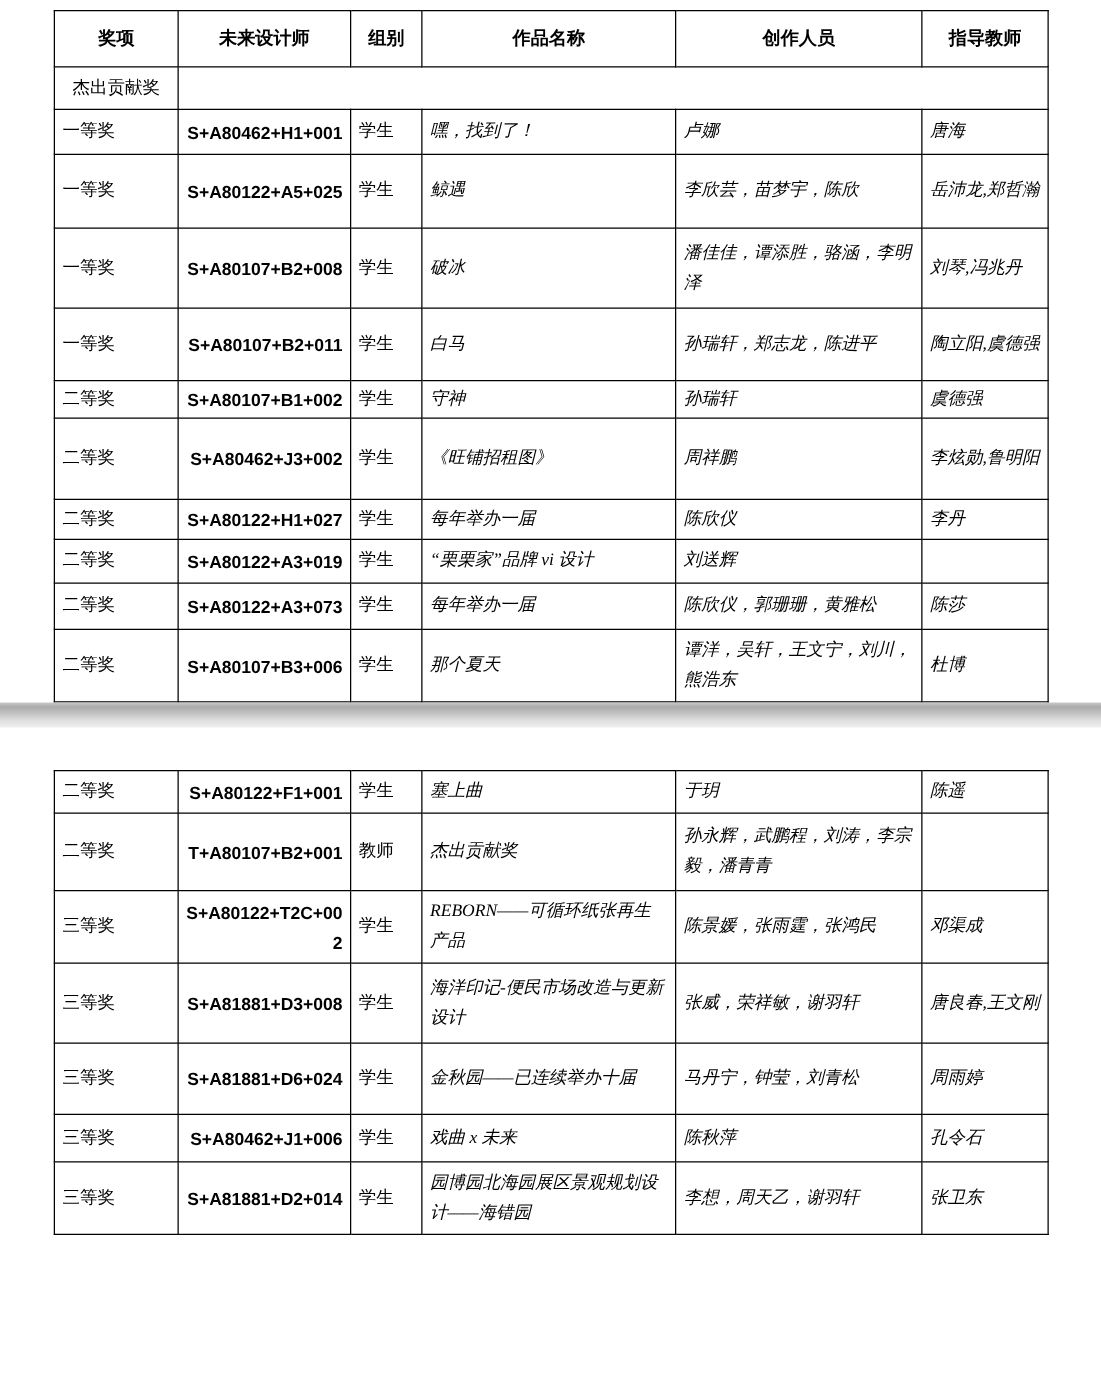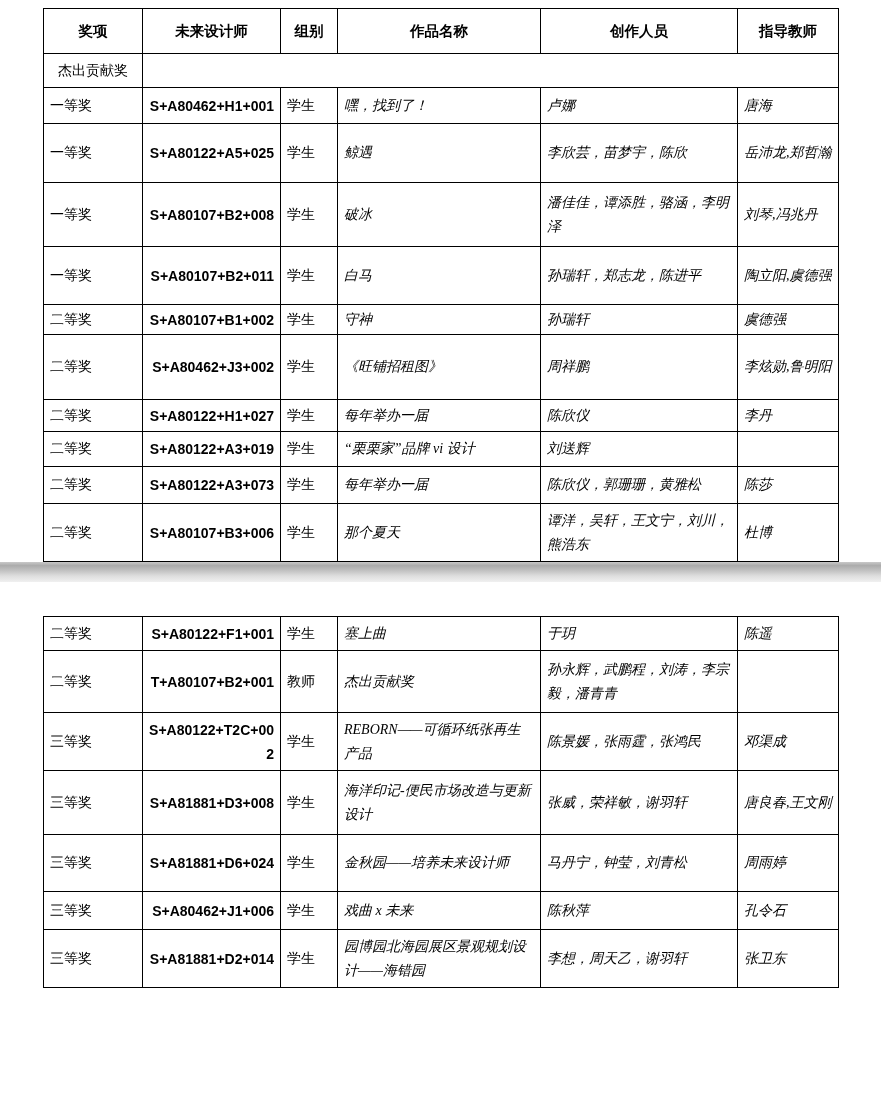--- a/index.html
+++ b/index.html
@@ -225,21 +225,21 @@
           <td class="col-code">S+A81881+D3+008</td>
           <td class="col-group">学生</td>
           <td class="col-title">海洋印记-便民市场改造与更新设计</td>
           <td class="col-creators">张威，荣祥敏，谢羽轩</td>
           <td class="col-advisors">唐良春,王文刚</td>
         </tr>
         <tr style="height: 57px;">
           <td class="col-award">三等奖</td>
           <td class="col-code">S+A81881+D6+024</td>
           <td class="col-group">学生</td>
-          <td class="col-title">金秋园——培养未来设计师</td>
+          <td class="col-title">金秋园——已连续举办十届</td>
           <td class="col-creators">马丹宁，钟莹，刘青松</td>
           <td class="col-advisors">周雨婷</td>
         </tr>
         <tr style="height: 38px;">
           <td class="col-award">三等奖</td>
           <td class="col-code">S+A80462+J1+006</td>
           <td class="col-group">学生</td>
           <td class="col-title">戏曲 x 未来</td>
           <td class="col-creators">陈秋萍</td>
           <td class="col-advisors">孔令石</td>

